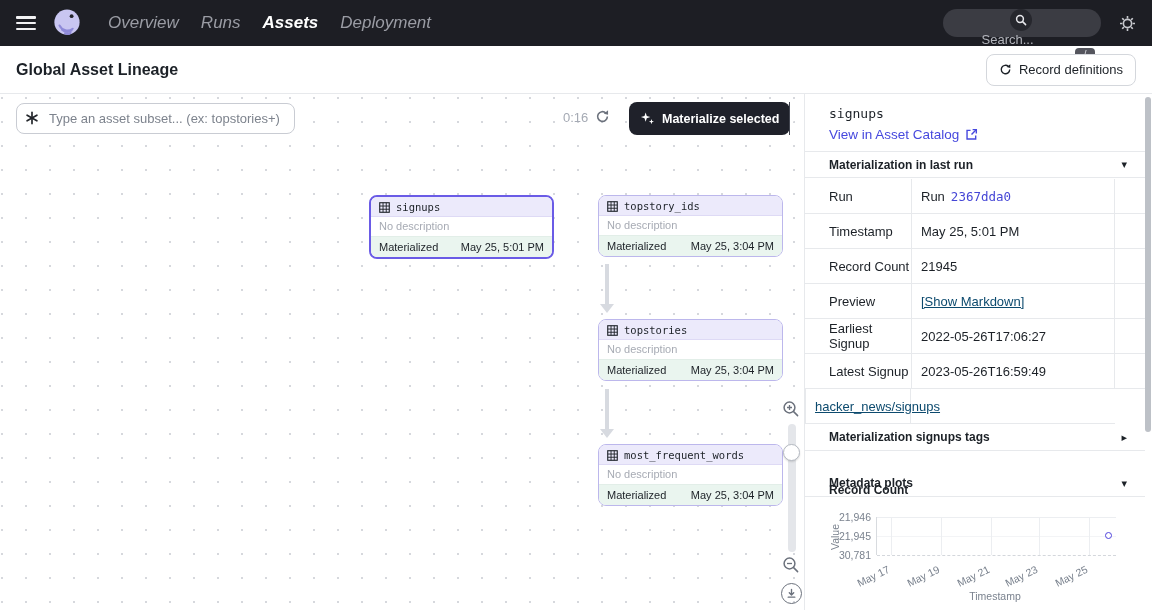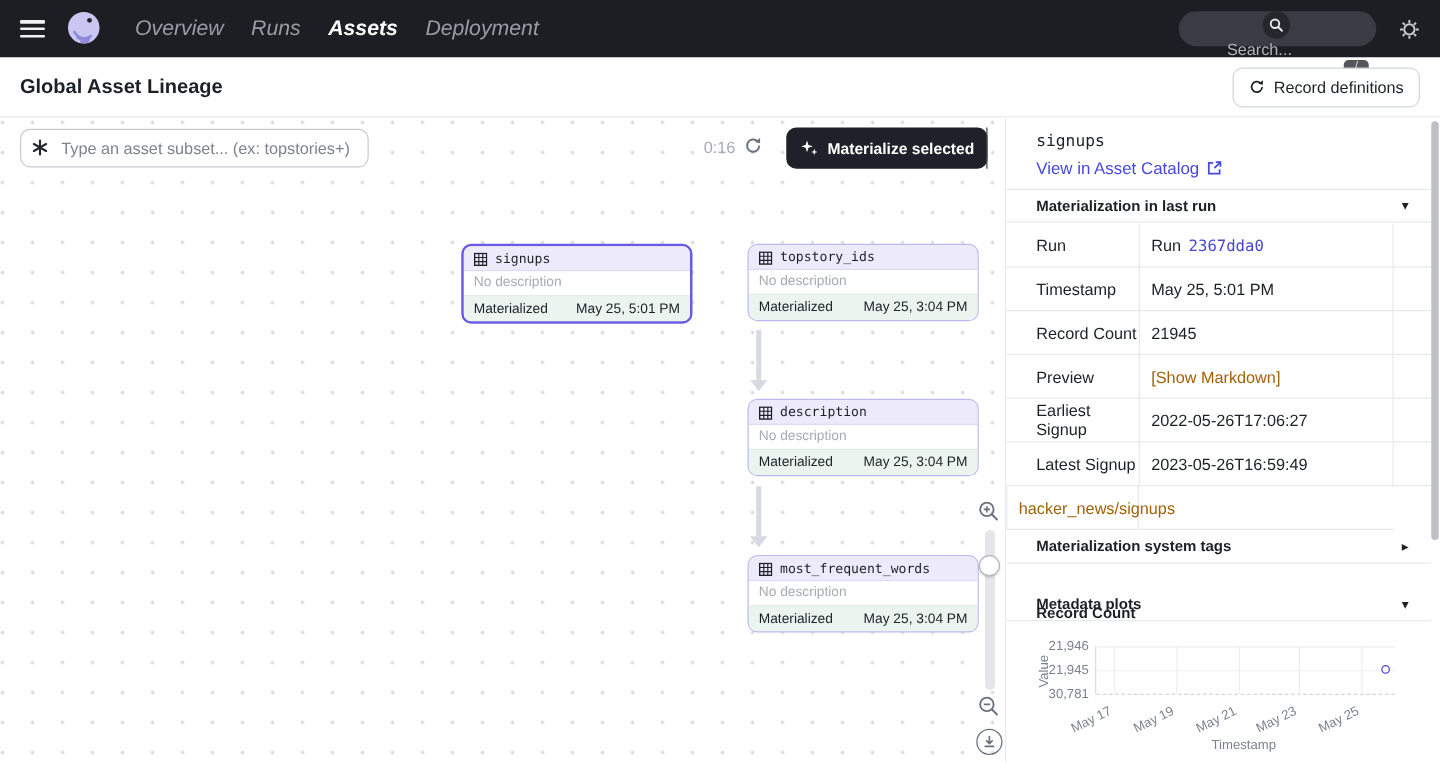--- a/index.html
+++ b/index.html
@@ -103,21 +103,21 @@
   }
   .section-row .stitle { font-size:12px; font-weight:700; color:#1C2127; }
   .section-row .caret { font-size:11px; color:#1C2127; }
 
   .detail-table { position:absolute; left:0; top:85px; width:340px; }
   .drow { display:grid; grid-template-columns:106px 204px 30px; height:35px; }
   .dcell { border-bottom:1px solid #E7E9EC; display:flex; align-items:center; font-size:13px; color:#1C2127; }
   .dlabel { padding-left:24px; }
   .dvalue { border-left:1px solid #E7E9EC; border-right:1px solid #E7E9EC; padding-left:9px; gap:6px; }
   .run-id { font-family:"DejaVu Sans Mono", monospace; font-size:12.5px; color:#4546D6; cursor:pointer; }
-  .ulink { cursor:pointer; color:#a16207; }
+  .ulink { text-decoration:underline; cursor:pointer; color:#0c4a6e; }
 
   .chart-title { position:absolute; left:24px; top:389px; font-size:12px; font-weight:700; color:#1C2127; }
 
   
   .chart { position:absolute; left:0; top:412px; width:340px; height:104px; font-size:10.5px; color:#7A828E; }
   .ytick { position:absolute; left:0; width:66px; text-align:right; }
   .plot { position:absolute; left:71px; top:11px; width:239px; height:38px; border-left:1px solid #D8DBDF; }
   .hline { position:absolute; left:0; width:239px; height:0; border-top:1px solid #ECEEF1; }
   .hline.dashed { border-top:1px dashed #D4D7DC; }
   .vline { position:absolute; top:0; width:0; height:38px; border-left:1px solid #ECEEF1; }
@@ -258,21 +258,21 @@
         <span>May 25, 3:04 PM</span>
       </div>
     </div>
 
     <div class="asset-node" style="left:598px; top:225px;">
       <div class="node-header">
         <svg width="11" height="11" viewBox="0 0 12 12">
             <rect x="0.8" y="0.8" width="10.4" height="10.4" fill="none" stroke="#1C2127" stroke-width="1.2"></rect>
             <path d="M0.8 4.4h10.4M0.8 7.9h10.4M4.4 0.8v10.4M7.9 0.8v10.4" stroke="#1C2127" stroke-width="1"></path>
           </svg>
-        <span class="node-name">description</span>
+        <span class="node-name">topstories</span>
       </div>
       <div class="node-desc">No description</div>
       <div class="node-footer">
         <span>Materialized</span>
         <span>May 25, 3:04 PM</span>
       </div>
     </div>
 
     <div class="asset-node" style="left:598px; top:350px;">
       <div class="node-header">
@@ -371,21 +371,21 @@
           <svg width="12" height="13" viewBox="0 0 12 13">
               <rect x="2.5" y="2" width="7" height="9.5" rx="1" fill="none" stroke="#7A828E" stroke-width="1.3"></rect>
               <path d="M4.5 2V1h3v1" fill="none" stroke="#7A828E" stroke-width="1.3"></path>
             </svg>
         </div>
         <div class="dcell"></div>
       </div>
     </div>
 
     <div class="section-row" style="top:330px;">
-      <span class="stitle">Materialization system tags</span>
+      <span class="stitle">Materialization signups tags</span>
       <span class="caret">▸</span>
     </div>
     <div class="section-row" style="top:376px;">
       <span class="stitle">Metadata plots</span>
       <span class="caret">▾</span>
     </div>
 
     <div class="chart-title">Record Count</div>
 
     <div class="chart">

